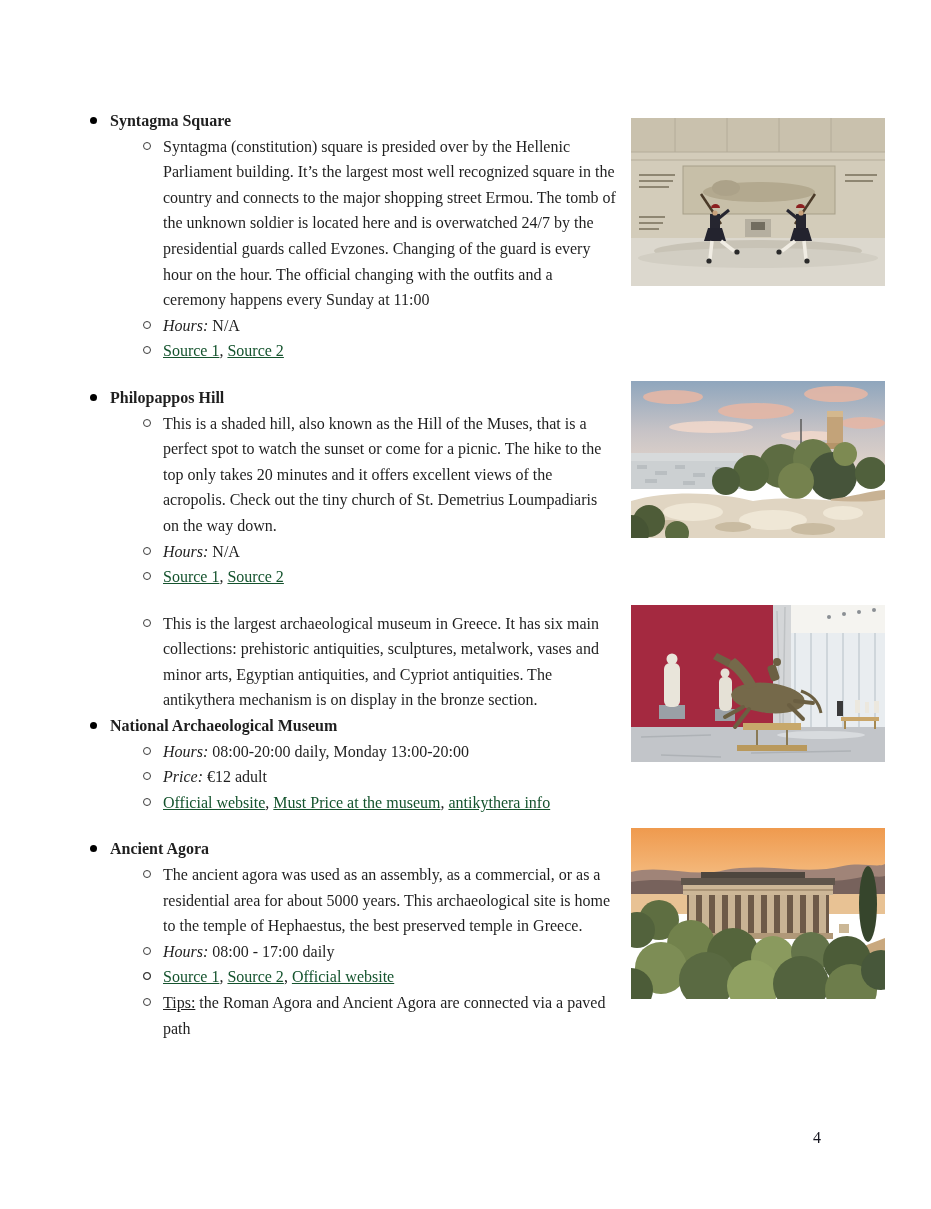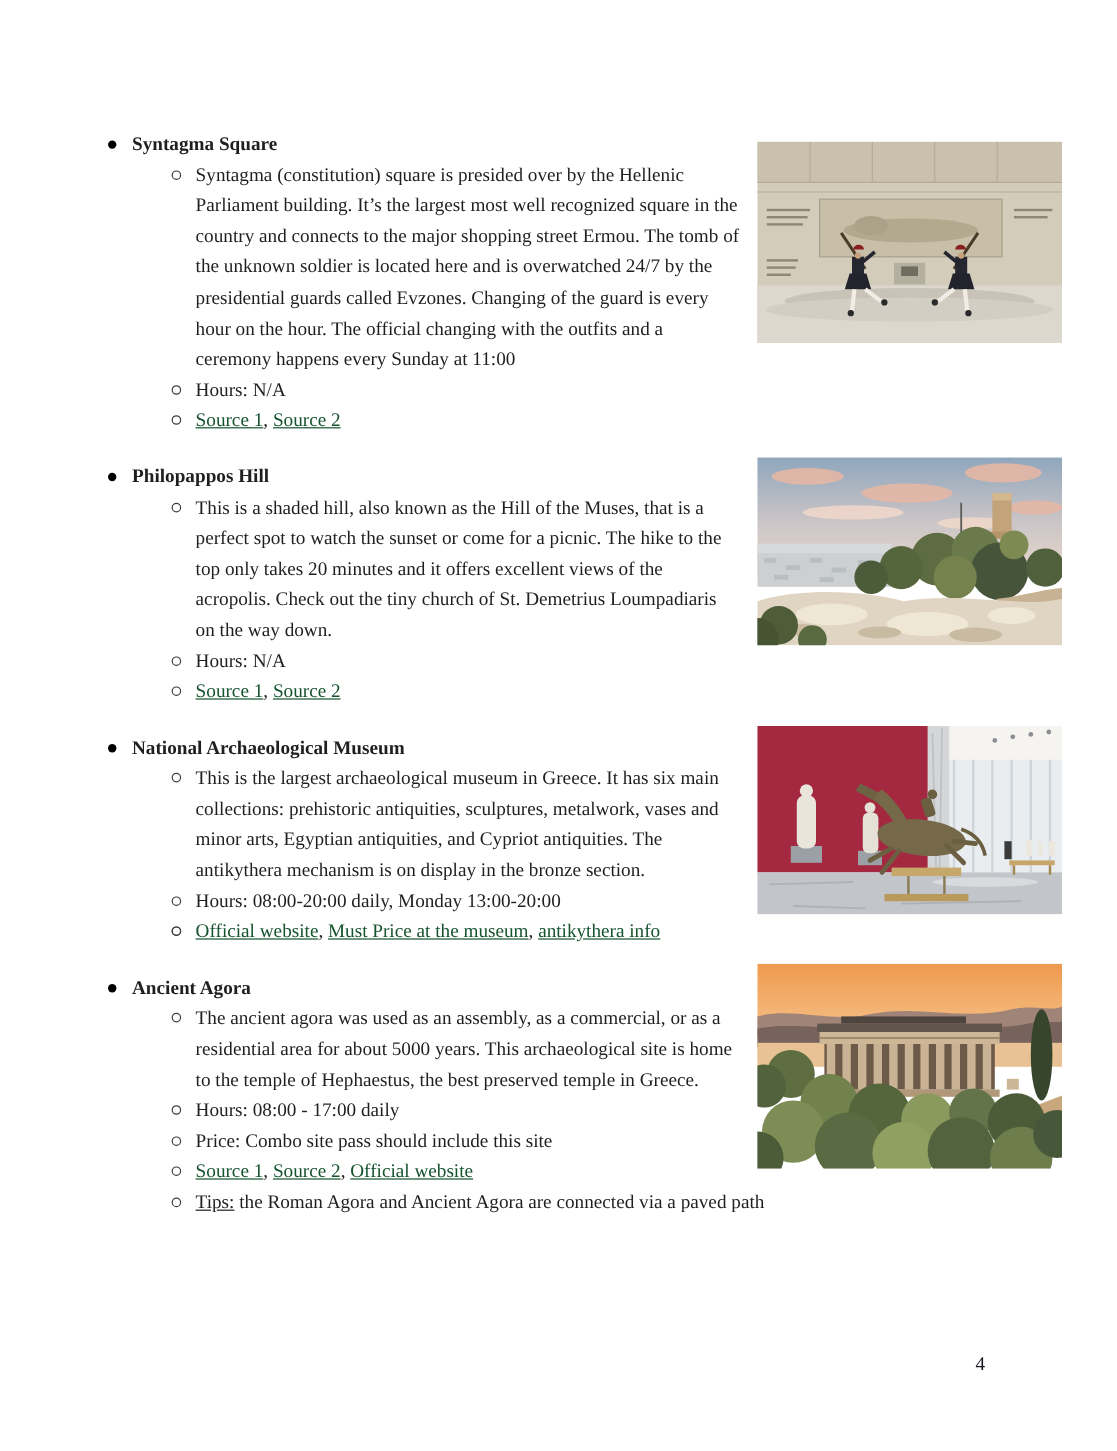--- a/index.html
+++ b/index.html
@@ -34,21 +34,21 @@
   }
   .l2 { padding-left: 88px; }
   .b2 {
     position: absolute; left: 68px; top: 8px;
     width: 6px; height: 6px; border: 1.5px solid #3d3d3d; border-radius: 50%;
     background: transparent; box-sizing: content-box;
   }
   .li p, .li h2 { margin: 0; display: block; }
   h2 { font-size: 16px; font-weight: bold; }
 
-  .it { }
+  .it { font-style: italic; }
   .u { text-decoration: underline; }
   a.doclink { color: #14532d; text-decoration: underline; cursor: pointer; }
   .sep { white-space: pre; color: #1f1f1f; }
 
   .page-number { position: absolute; left: 813px; top: 1125px; color: #15151f; }
 </style>
 </head>
 <body>
 
 <div class="page">
@@ -278,34 +278,35 @@
           <g fill="#ece8de">
               <rect x="224" y="95" width="5" height="13"></rect>
               <rect x="234" y="97" width="4" height="11"></rect>
               <rect x="243" y="96" width="5" height="12"></rect>
             </g>
           <rect x="210" y="112" width="38" height="4" fill="#c9a66a"></rect>
           <line x1="214" y1="116" x2="214" y2="124" stroke="#a58850" stroke-width="2"></line>
           <line x1="244" y1="116" x2="244" y2="124" stroke="#a58850" stroke-width="2"></line>
         </svg>
       </div>
+      <div class="li l2">
+        <span class="b2"></span>
+        <p>This is the largest archaeological museum in Greece. It has six main collections: prehistoric antiquities, sculptures, metalwork, vases and minor arts, Egyptian antiquities, and Cypriot antiquities. The antikythera mechanism is on display in the bronze section.</p>
+      </div>
       <div class="li l1">
         <span class="b1"></span>
         <h2>National Archaeological Museum</h2>
       </div>
       <div class="li l2">
         <span class="b2"></span>
-        <p>This is the largest archaeological museum in Greece. It has six main collections: prehistoric antiquities, sculptures, metalwork, vases and minor arts, Egyptian antiquities, and Cypriot antiquities. The antikythera mechanism is on display in the bronze section.</p>
-      </div>
-      <div class="li l2">
-        <span class="b2"></span>
         <p><span class="it">Hours:</span><span> 08:00-20:00 daily, Monday 13:00-20:00</span></p>
       </div>
       <div class="li l2">
         <span class="b2"></span>
+        <p><span class="it">Price:</span><span> €12 adult</span></p>
       </div>
       <div class="li l2">
         <span class="b2"></span>
         <p><a class="doclink">Official website</a><span class="sep">, </span><a class="doclink">Must Price at the museum</a><span class="sep">, </span><a class="doclink">antikythera info</a></p>
       </div>
     </div>
 
     <div class="section">
       <div class="photo" style="height:171px; margin-top:-8px;">
         <svg width="254" height="171" viewBox="0 0 254 171">
@@ -370,21 +371,20 @@
       <div class="li l2">
         <span class="b2"></span>
         <p>The ancient agora was used as an assembly, as a commercial, or as a residential area for about 5000 years. This archaeological site is home to the temple of Hephaestus, the best preserved temple in Greece.</p>
       </div>
       <div class="li l2">
         <span class="b2"></span>
         <p><span class="it">Hours:</span><span> 08:00 - 17:00 daily</span></p>
       </div>
       <div class="li l2">
         <span class="b2"></span>
-        <p><span class="it">Price:</span><span> Combo site pass should include this site</span></p>
       </div>
       <div class="li l2">
         <span class="b2"></span>
         <p><a class="doclink">Source 1</a><span class="sep">, </span><a class="doclink">Source 2</a><span class="sep">, </span><a class="doclink">Official website</a></p>
       </div>
       <div class="li l2">
         <span class="b2"></span>
         <p><span class="u">Tips:</span><span> the Roman Agora and Ancient Agora are connected via a paved path</span></p>
       </div>
     </div>

